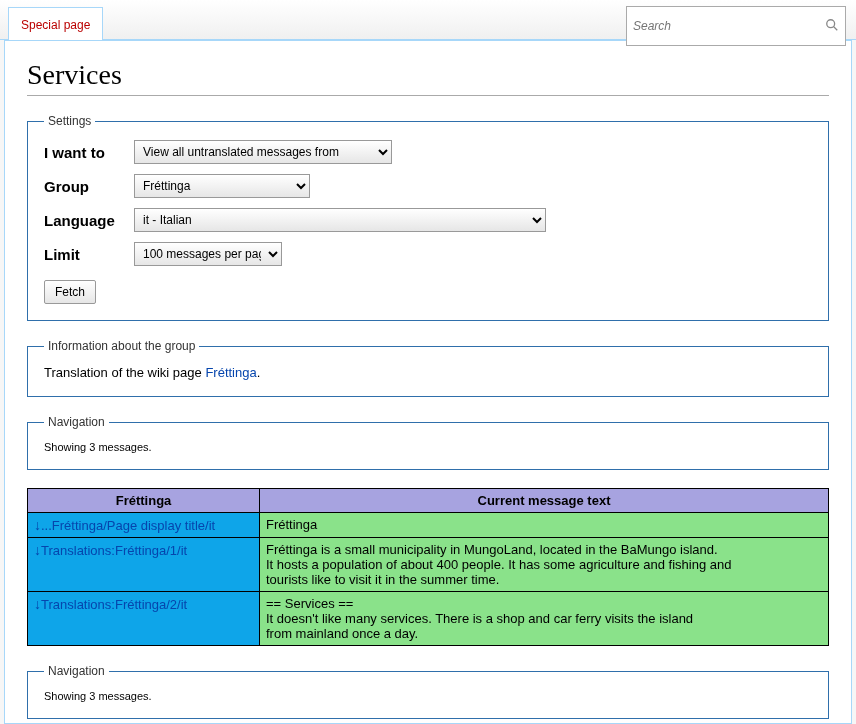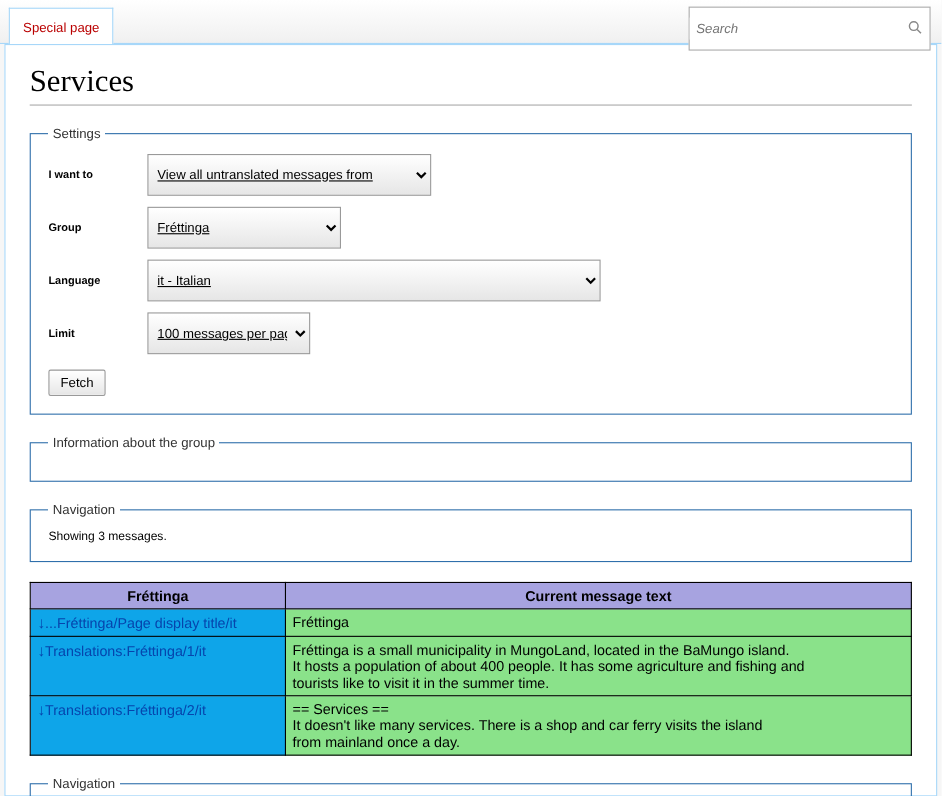--- a/index.html
+++ b/index.html
@@ -83,30 +83,29 @@
       color: #333;
     }
     .form-row {
       display: flex;
       align-items: center;
       margin-bottom: 10px;
     }
     .form-label {
       width: 90px;
       font-weight: bold;
-      font-size: 10px;
+      font-size: 15px;
     }
     select {
       font-family: sans-serif;
       font-size: 12px;
       padding: 2px 4px;
       background: linear-gradient(to bottom, #fff, #e6e6e6);
       border: 1px solid #999;
-      height: 38px;
-      text-decoration: underline;
+      height: 24px;
     }
     .sel-want { width: 258px; }
     .sel-group { width: 176px; }
     .sel-lang { width: 412px; }
     .sel-limit { width: 148px; }
     .fetch-btn {
       font-family: sans-serif;
       font-size: 12px;
       padding: 4px 10px;
       background: linear-gradient(to bottom, #fff, #e6e6e6);
@@ -177,20 +176,23 @@
     </div>
     <div class="form-row">
       <div class="form-label">Limit</div>
       <select class="sel-limit"><option>100 messages per page</option></select>
     </div>
     <button class="fetch-btn">Fetch</button>
   </fieldset>
 
   <fieldset>
     <legend>Information about the group</legend>
+    <div class="info-text">
+      <span>Translation of the wiki page </span><a href="#">Fréttinga</a><span>.</span>
+    </div>
   </fieldset>
 
   <fieldset>
     <legend>Navigation</legend>
     <div class="nav-text">Showing 3 messages.</div>
   </fieldset>
 
   <table class="msgs">
     <thead>
       <tr>

